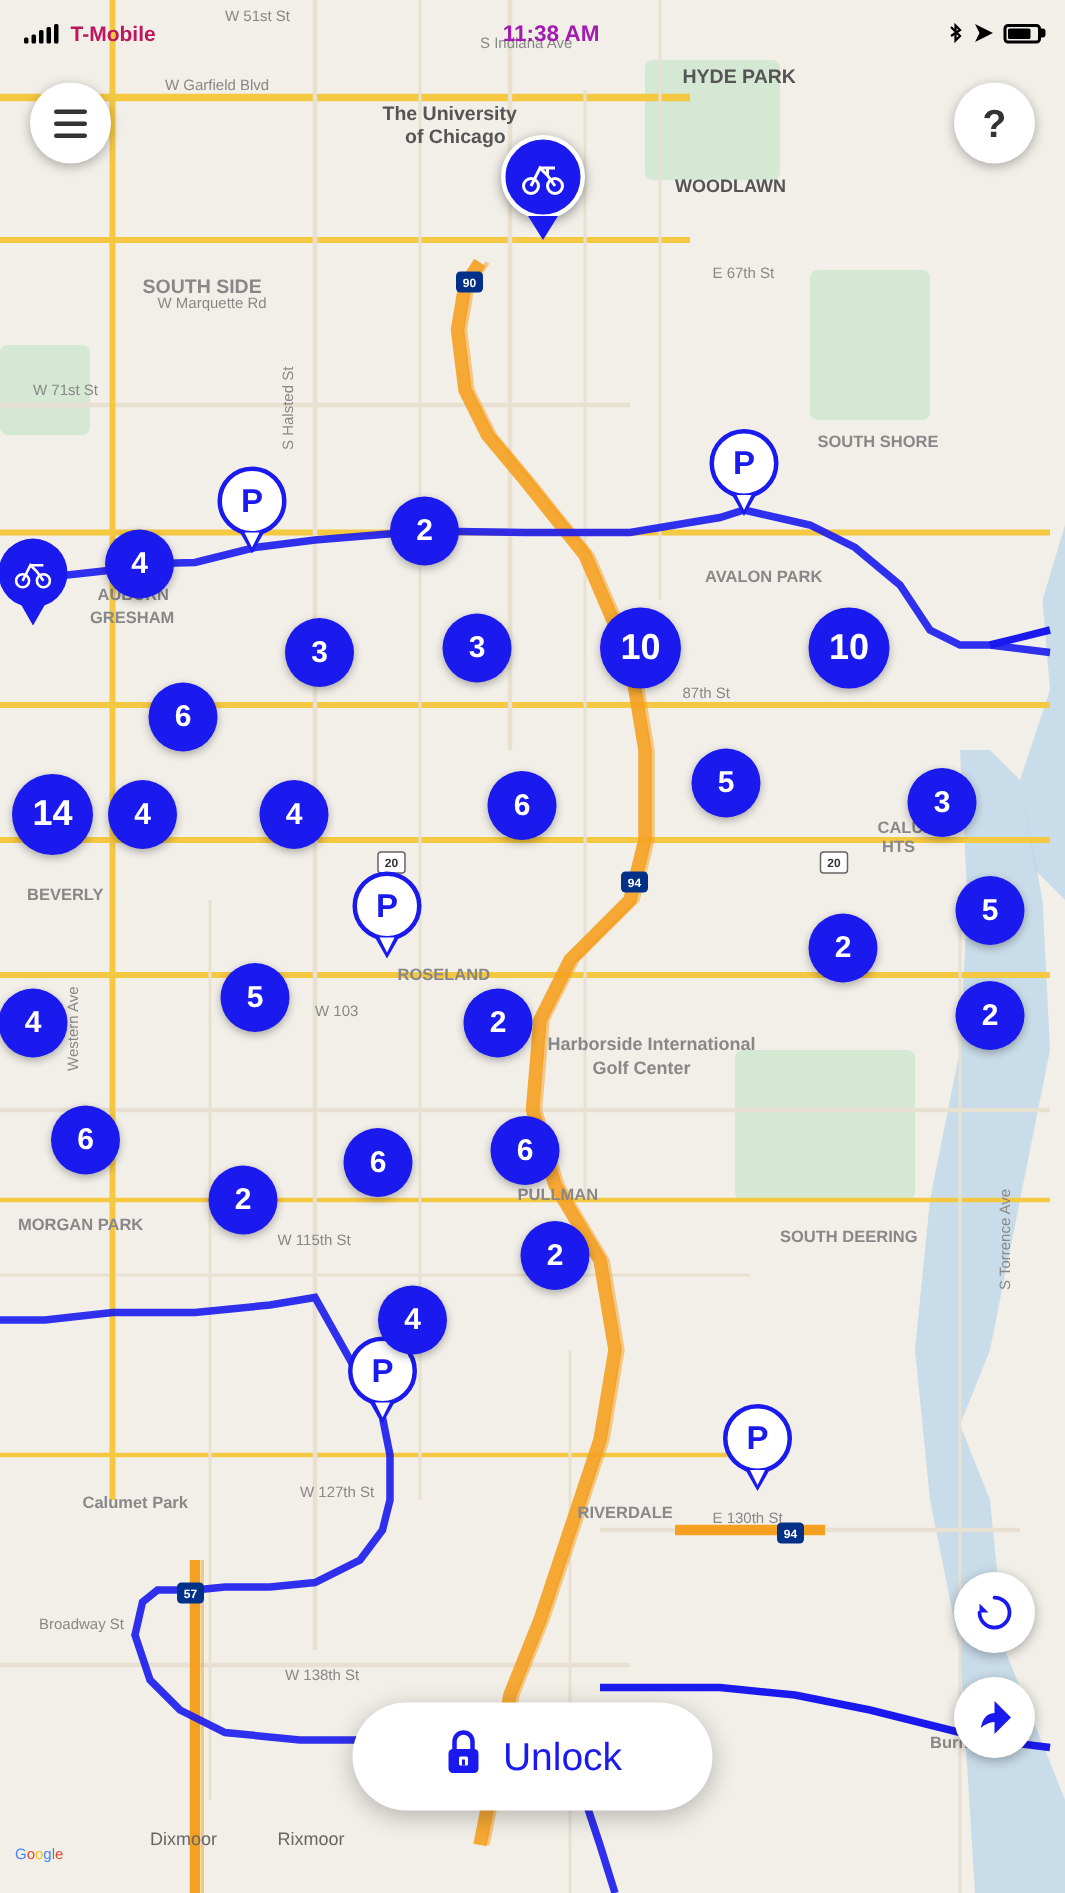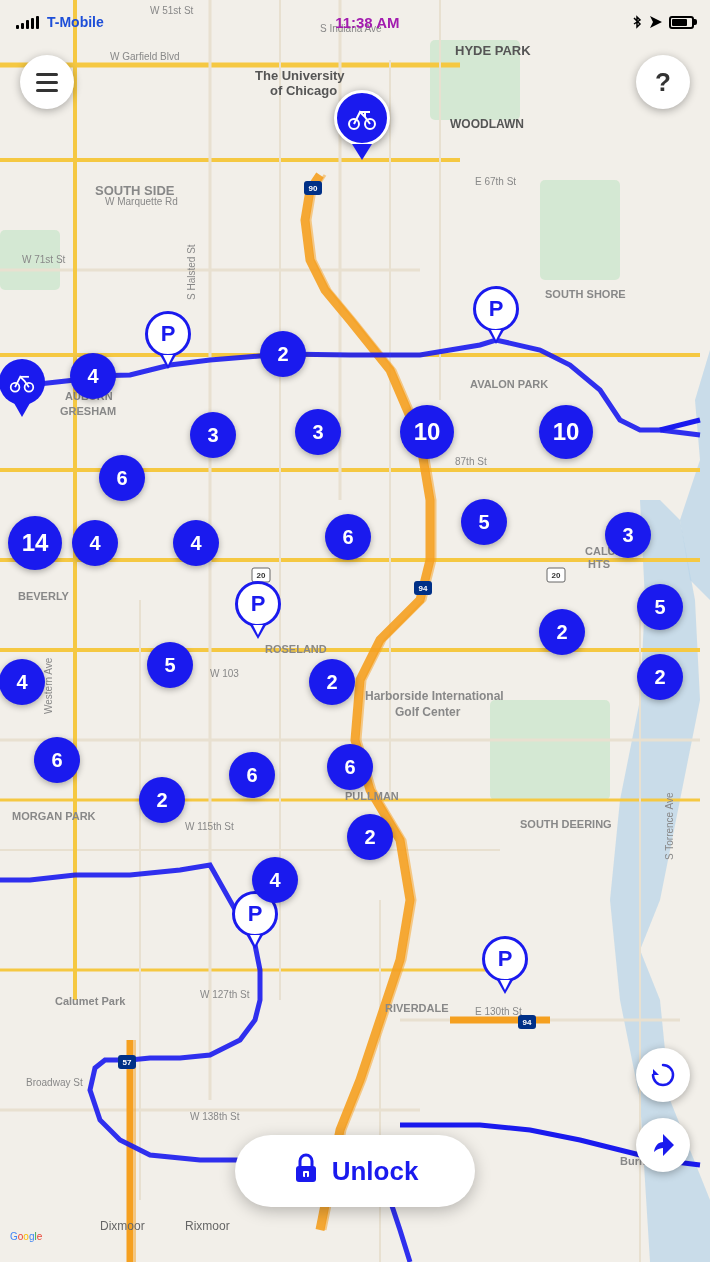--- a/index.html
+++ b/index.html
@@ -63,21 +63,21 @@
 
     .signal-bar {
       width: 3px;
       background: #000;
       border-radius: 1px;
     }
 
     #carrier {
       font-size: 14px;
       font-weight: 600;
-      color: #1d4ed8;
+      color: #be185d;
       margin-left: 4px;
     }
 
     #status-center {
       font-size: 15px;
       font-weight: 700;
       color: #a21caf;
     }
 
     #status-right {
@@ -272,21 +272,21 @@
       cursor: pointer;
     }
 
     #unlock-btn .lock-icon {
       font-size: 26px;
       color: #1a1aee;
     }
 
     #unlock-btn .unlock-text {
       font-size: 26px;
-      font-weight: 700;
+      font-weight: 400;
       color: #1a1aee;
     }
 
     
     #refresh-btn {
       position: absolute;
       bottom: 160px;
       right: 20px;
       width: 54px;
       height: 54px;

